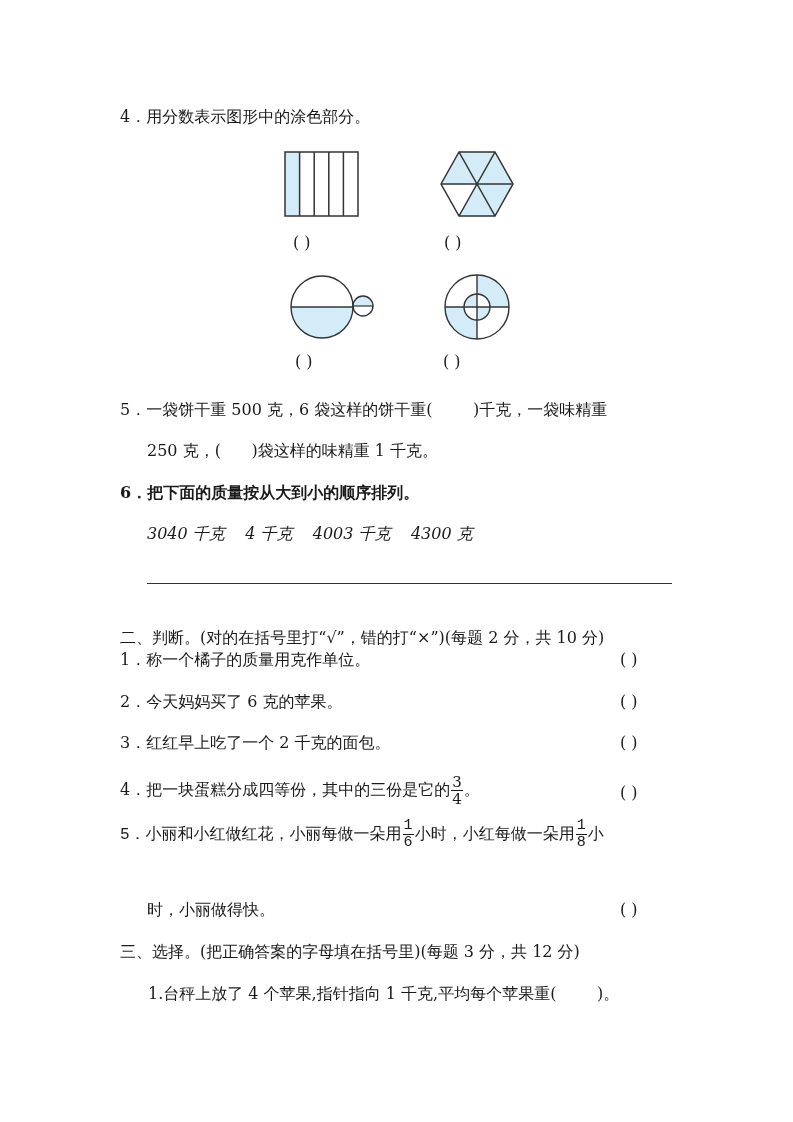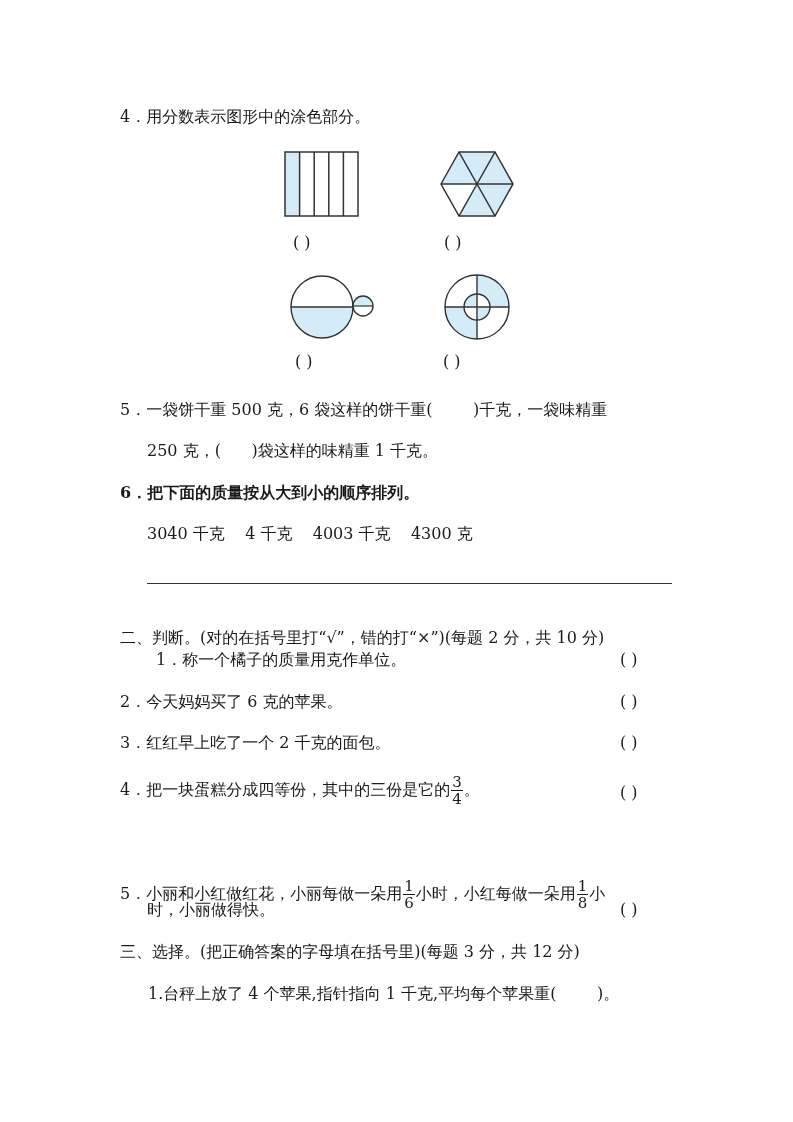--- a/index.html
+++ b/index.html
@@ -66,35 +66,35 @@
   <circle cx="34" cy="34" r="13" fill="none" stroke="#333" stroke-width="1.4"></circle>
   <line x1="2" y1="34" x2="66" y2="34" stroke="#333" stroke-width="1.4"></line>
   <line x1="34" y1="2" x2="34" y2="66" stroke="#333" stroke-width="1.4"></line>
 </svg>
 <div class="paren" style="left:443px; top:352px; width:62px;">(        )</div>
 
 <div class="line" style="left:120px; top:400px;">5．一袋饼干重 500 克，6 袋这样的饼干重(        )千克，一袋味精重</div>
 <div class="line" style="left:147px; top:441px;">250 克，(      )袋这样的味精重 1 千克。</div>
 
 <div class="line" style="left:120px; top:483px;font-weight:bold;">6．把下面的质量按从大到小的顺序排列。</div>
-<div class="line" style="left:147px; top:524px;">3040 千克    4 千克    4003 千克    4300 克</div>
+<div class="line" style="left:147px; top:524px;font-style:italic;">3040 千克    4 千克    4003 千克    4300 克</div>
 <div class="answer-line"></div>
 
 <div class="line" style="left:120px; top:628px;">二、判断。(对的在括号里打“√”，错的打“×”)(每题 2 分，共 10 分)</div>
 
-<div class="line" style="left:120px; top:650px;margin-left:36px;">1．称一个橘子的质量用克作单位。</div>
+<div class="line" style="left:120px; top:650px;">1．称一个橘子的质量用克作单位。</div>
 <div class="paren" style="left:620px; top:650px;">(      )</div>
 
 <div class="line" style="left:120px; top:692px;">2．今天妈妈买了 6 克的苹果。</div>
 <div class="paren" style="left:620px; top:692px;">(      )</div>
 
 <div class="line" style="left:120px; top:733px;text-align:right;">3．红红早上吃了一个 2 千克的面包。</div>
 <div class="paren" style="left:620px; top:733px;">(      )</div>
 
 <div class="line" style="left:120px; top:772px; line-height:36px;"><span>4．把一块蛋糕分成四等份，其中的三份是它的</span><span class="frac"><span class="num">3</span><span class="den">4</span></span><span>。</span></div>
 <div class="paren" style="left:620px; top:783px;">(      )</div>
 
-<div class="line" style="left:120px; top:876px; line-height:36px;"><span>5．小丽和小红做红花，小丽每做一朵用</span><span class="frac"><span class="num">1</span><span class="den">6</span></span><span>小时，小红每做一朵用</span><span class="frac"><span class="num">1</span><span class="den">8</span></span><span>小</span></div>
+<div class="line" style="left:120px; top:817px; line-height:36px;font-family:Liberation Mono, monospace;"><span>5．小丽和小红做红花，小丽每做一朵用</span><span class="frac"><span class="num">1</span><span class="den">6</span></span><span>小时，小红每做一朵用</span><span class="frac"><span class="num">1</span><span class="den">8</span></span><span>小</span></div>
 <div class="line" style="left:147px; top:900px;">时，小丽做得快。</div>
 <div class="paren" style="left:620px; top:900px;">(      )</div>
 
 <div class="line" style="left:120px; top:942px;">三、选择。(把正确答案的字母填在括号里)(每题 3 分，共 12 分)</div>
 <div class="line" style="left:148px; top:984px;">1.台秤上放了 4 个苹果,指针指向 1 千克,平均每个苹果重(        )。</div>
 
 </body></html>

